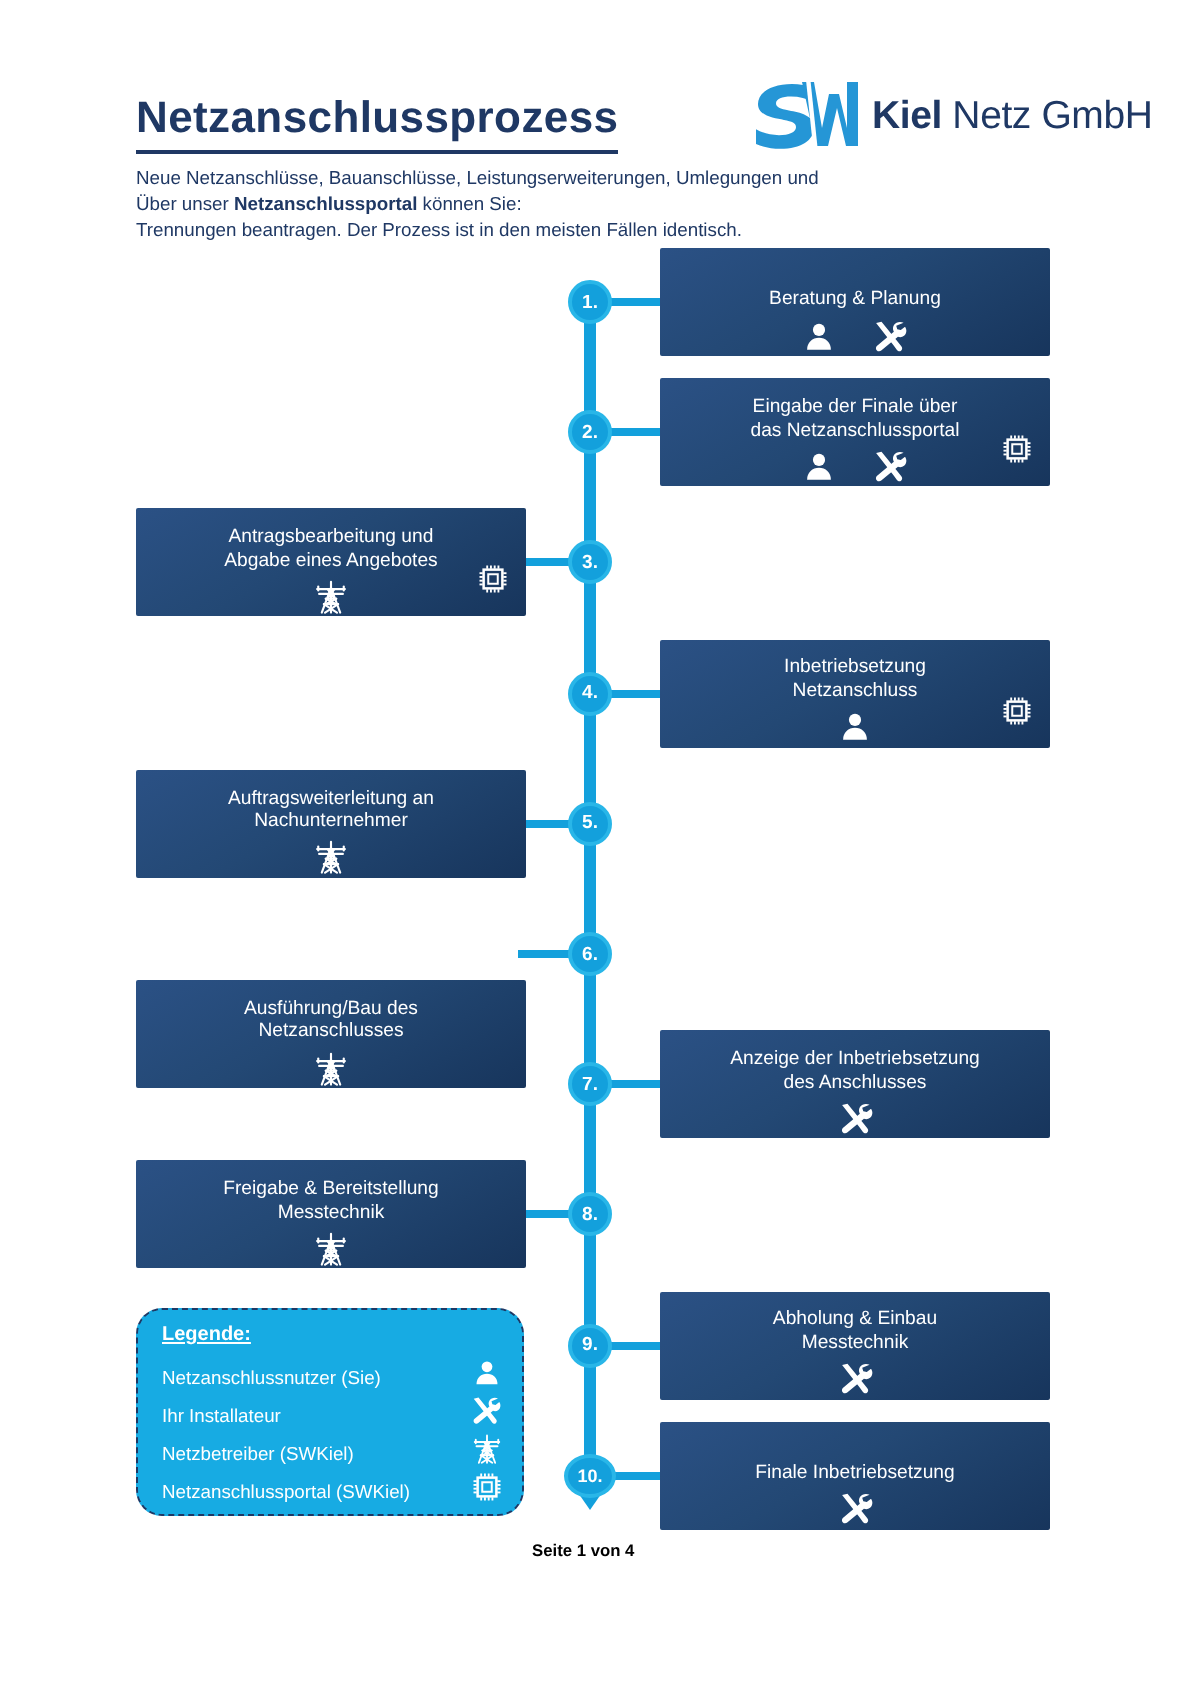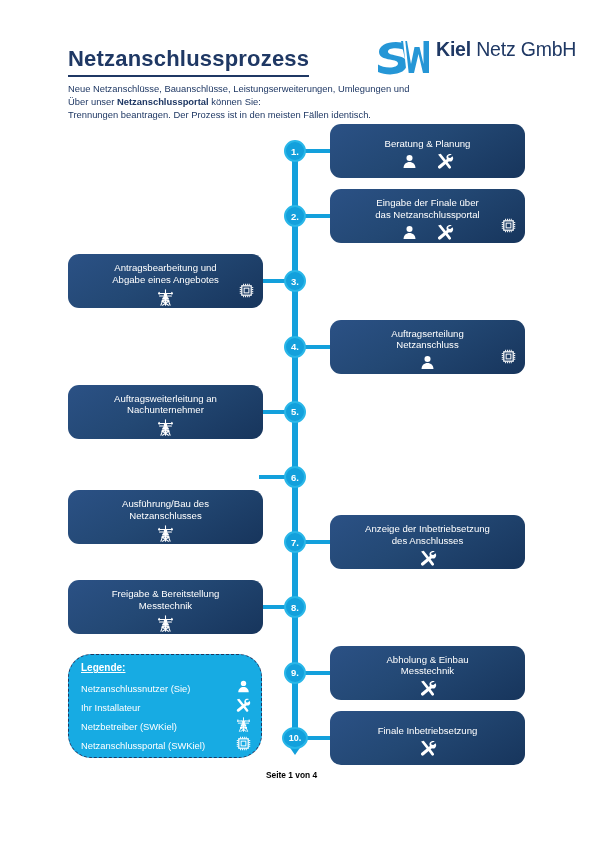--- a/index.html
+++ b/index.html
@@ -23,21 +23,21 @@
     line-height:26px;
   }
   .intro{
     position:absolute;left:68px;top:82px;width:420px;
     font-size:9.4px;line-height:13.2px;color:#1f3864;
   }
   .intro b{font-weight:bold;}
   .intro-line{white-space:nowrap;}
 
   
-  .logo{position:absolute;left:374px;top:38px;display:flex;align-items:flex-start;height:40px;}
+  .logo{position:absolute;left:374px;top:38px;display:flex;align-items:center;height:40px;}
   .logo-mark{width:56px;height:40px;position:relative;}
   .logo-text{
     margin-left:6px;font-size:19.5px;color:#1f3864;letter-spacing:-0.2px;
     white-space:nowrap;
   }
   .logo-text b{font-weight:bold;}
 
   
   .spine{
     position:absolute;left:292px;top:150px;width:6px;height:600px;
@@ -62,26 +62,26 @@
   }
   .node.wide{width:26px;left:282px;font-size:9px;}
   .connector{
     position:absolute;height:4px;background:#13A0DC;z-index:2;
   }
 
   
   .pbox{
     position:absolute;
     width:195px;height:54px;
-    border-radius:11px;
+    border-radius:1px;
     background:linear-gradient(150deg,#2b5185 0%,#234874 45%,#17355c 100%);
     color:#ffffff;
     box-sizing:border-box;
     z-index:3;
-    display:flex;flex-direction:column;align-items:center;justify-content:center;
+    display:flex;flex-direction:column;align-items:center;justify-content:flex-end;
     padding-top:7px;
   }
   .pbox.right{left:330px;}
   .pbox.left{left:68px;}
   .pbox .ptext{
     font-size:9.6px;line-height:11.6px;text-align:center;width:170px;
   }
   .icons{
     display:flex;align-items:center;justify-content:center;gap:17px;
     margin-top:2px;height:20px;
@@ -92,21 +92,21 @@
 
   
   .ic{display:inline-block;}
   .ic svg{display:block;}
 
   
   .legend{
     position:absolute;left:68px;top:654px;width:194px;height:104px;
     background:#17ABE3;
     border:1.6px dashed #1f3864;
-    border-radius:23px;
+    border-radius:13px;
     box-sizing:border-box;
     padding:7px 10px 0 12px;
     color:#ffffff;
   }
   .legend-title{
     font-size:10px;font-weight:bold;text-decoration:underline;
     margin-bottom:2px;color:#ffffff;
   }
   .legend-row{
     display:flex;align-items:flex-end;justify-content:space-between;
@@ -270,21 +270,21 @@
                 <rect x="20.2" y="9.6" width="2.6" height="1.5"></rect>
                 <rect x="20.2" y="12.6" width="2.6" height="1.5"></rect>
                 <rect x="20.2" y="15.6" width="2.6" height="1.5"></rect>
               </g>
             </svg></span></div>
       </div>
       <div class="connector" style="top: 279.4px; left: 259px; width: 40px;"></div>
       <div class="node" style="top: 270.4px;">3.</div>
       <div class="pbox right" style="top: 319.6px;">
         <div class="ptext">
-          <div>Auftragserteilung</div>
+          <div>Inbetriebsetzung</div>
           <div>Netzanschluss</div>
         </div>
         <div class="icons">
           <span class="ic">
             <svg width="17" height="17" viewBox="0 0 24 24">
               <circle cx="12" cy="7" r="4.3" fill="#ffffff"></circle>
               <path d="M3.6 21 C3.6 15.8 7.4 12.6 12 12.6 C16.6 12.6 20.4 15.8 20.4 21 Z" fill="#ffffff"></path>
             </svg>
           </span>
         </div>

